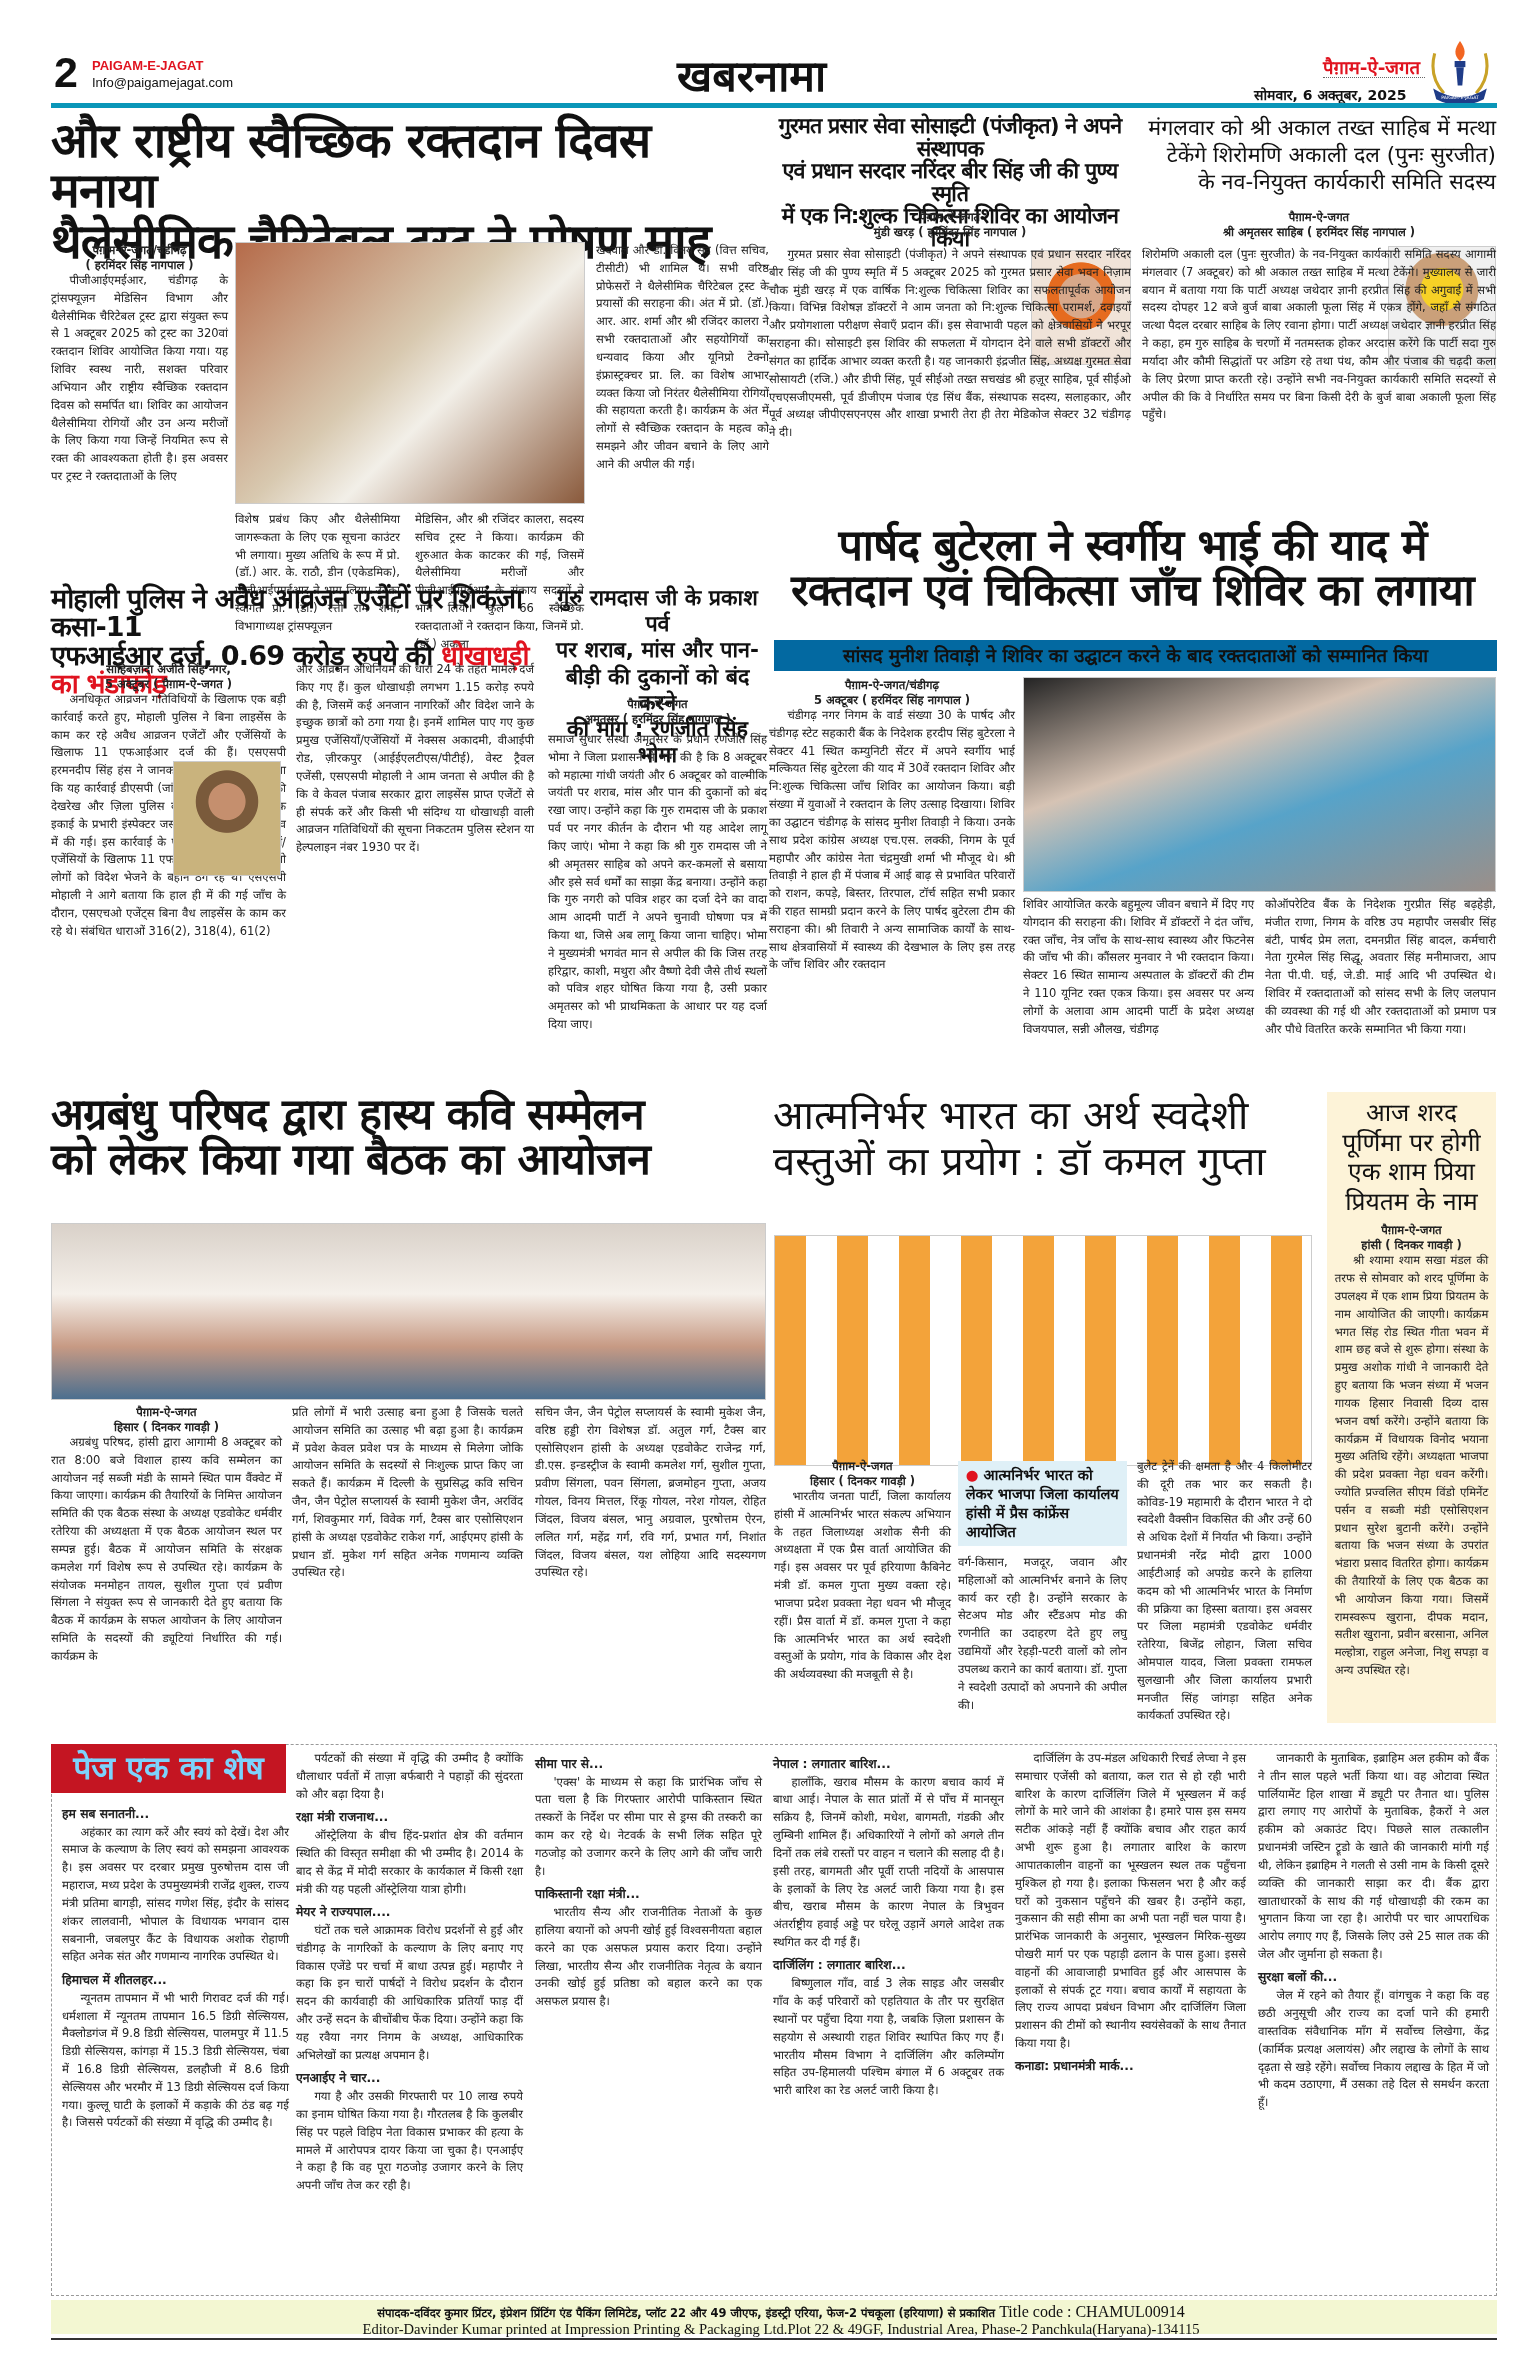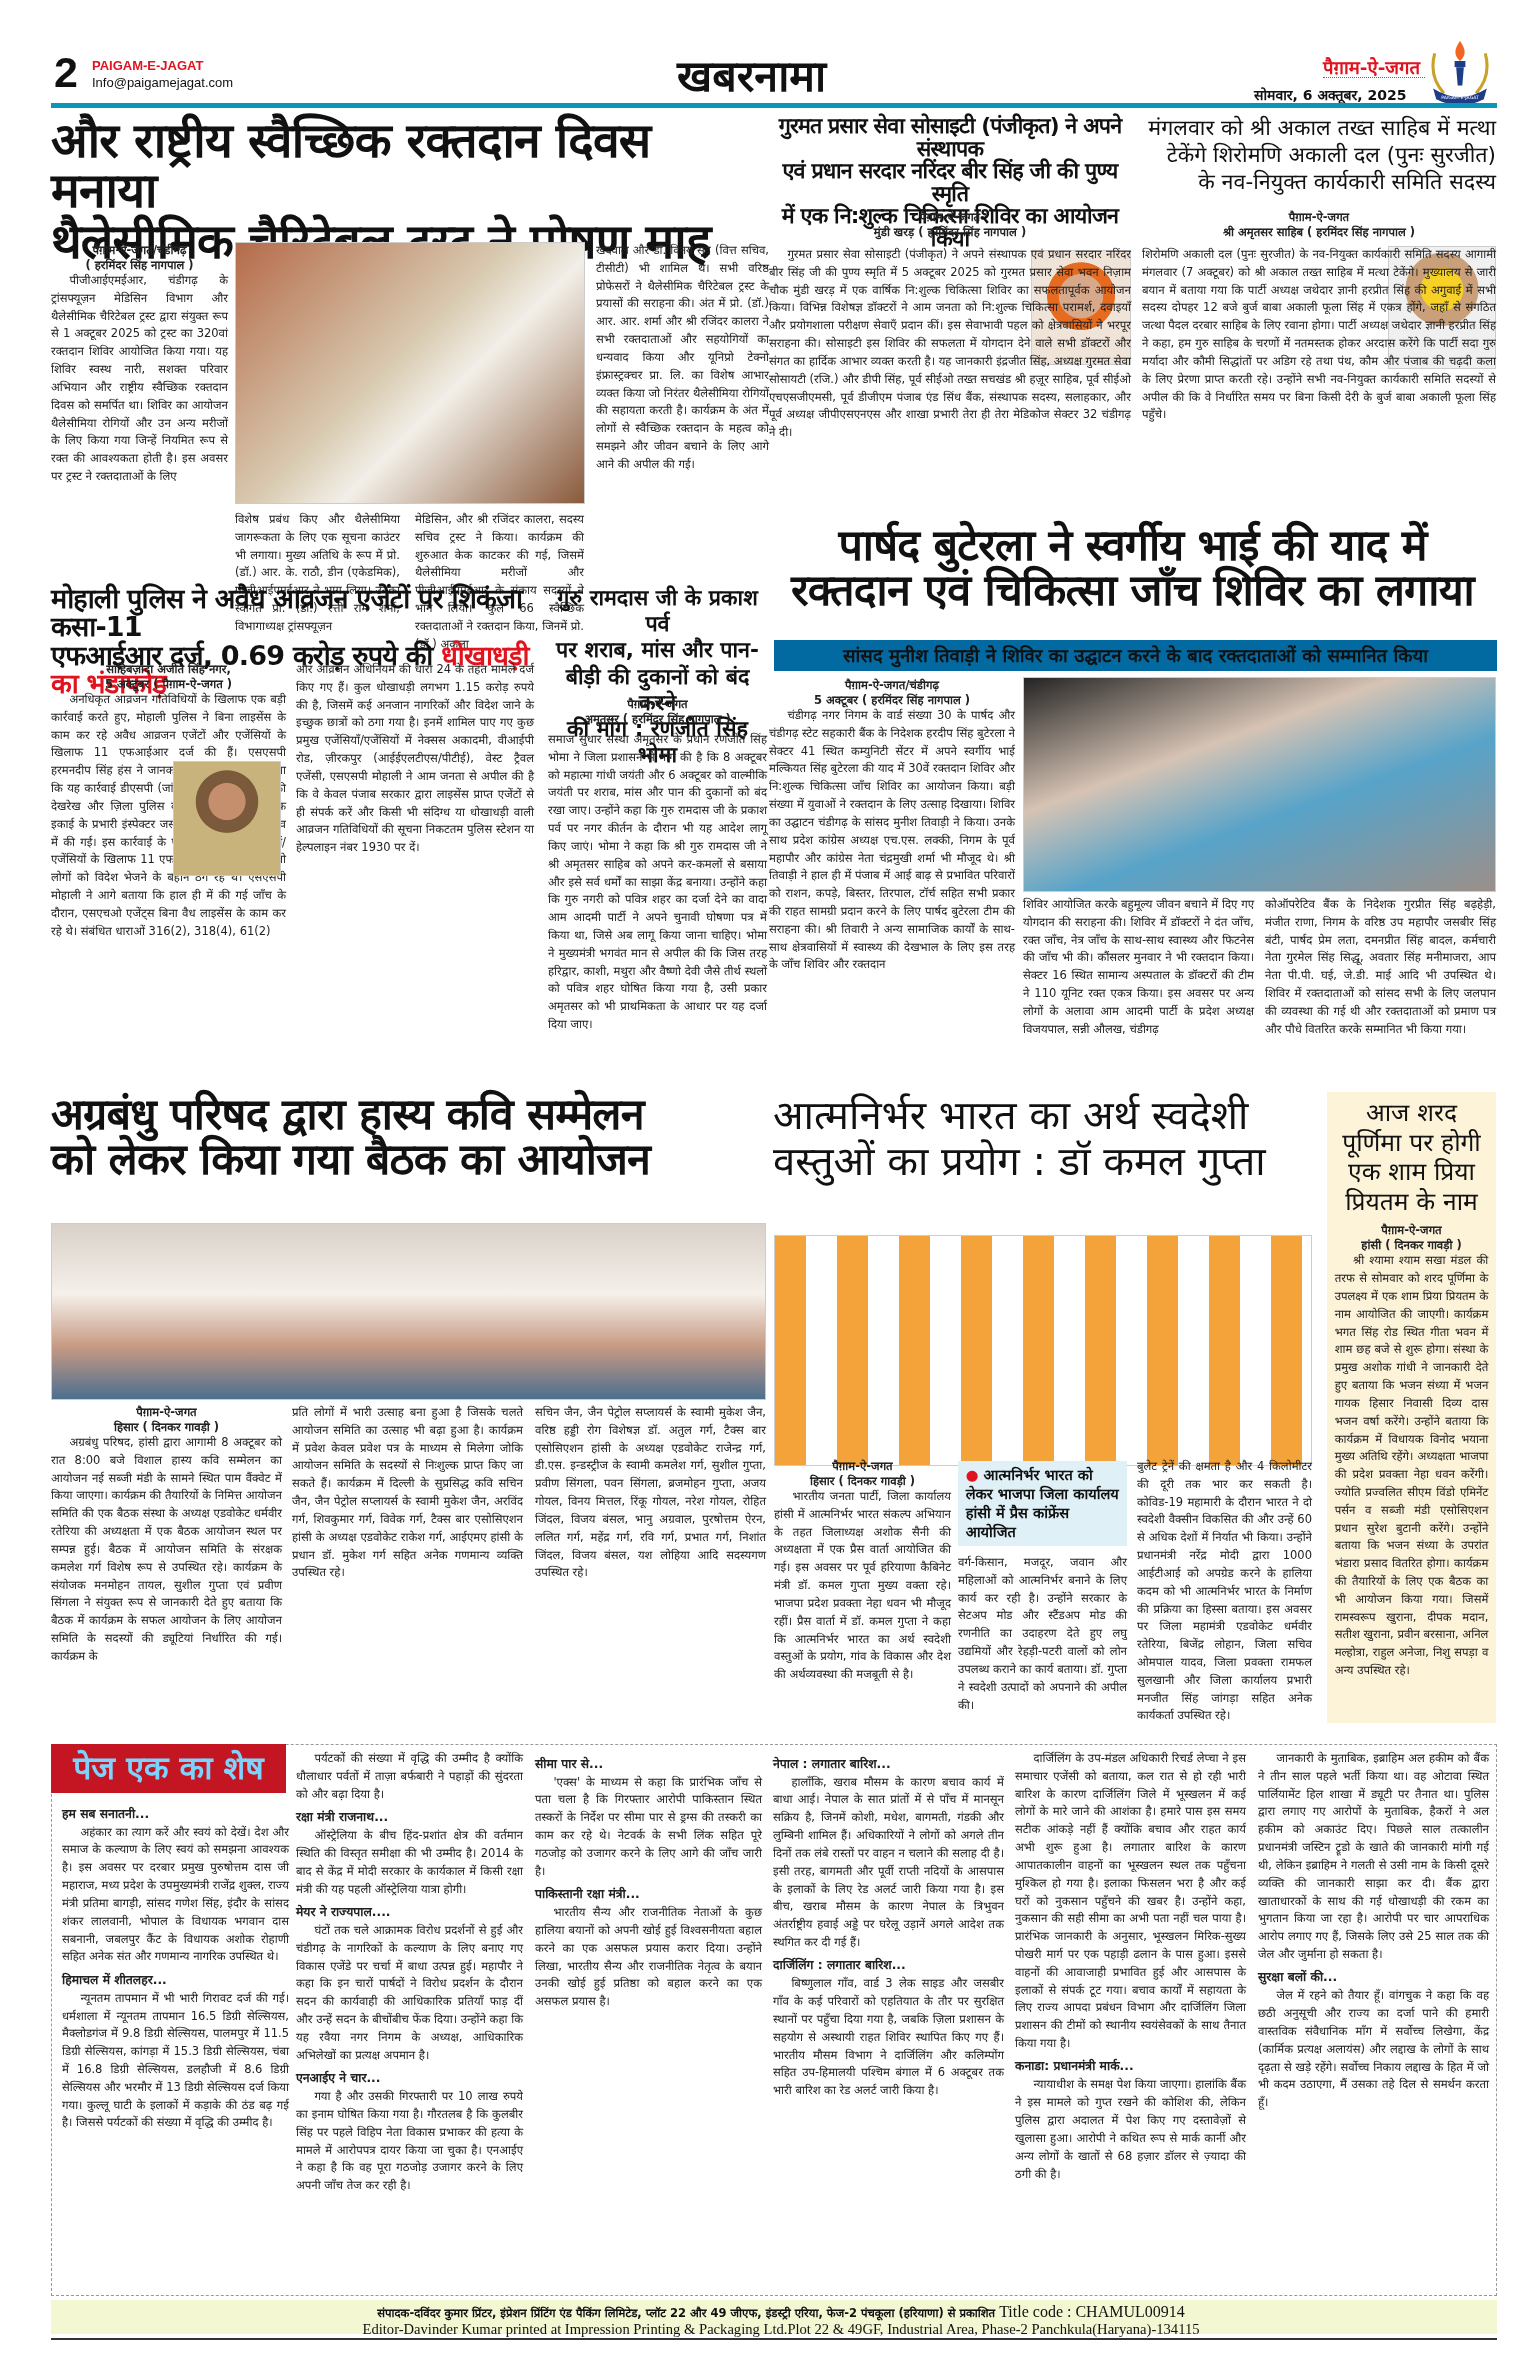--- a/index.html
+++ b/index.html
@@ -215,21 +215,20 @@
 </div>
 <div class="abs body-text" style="left:773px;top:1750px;width:231px;">
   <div class="sect-head">नेपाल : लगातार बारिश...</div>
   <p>हालाँकि, खराब मौसम के कारण बचाव कार्य में बाधा आई। नेपाल के सात प्रांतों में से पाँच में मानसून सक्रिय है, जिनमें कोशी, मधेश, बागमती, गंडकी और लुम्बिनी शामिल हैं। अधिकारियों ने लोगों को अगले तीन दिनों तक लंबे रास्तों पर वाहन न चलाने की सलाह दी है। इसी तरह, बागमती और पूर्वी राप्ती नदियों के आसपास के इलाकों के लिए रेड अलर्ट जारी किया गया है। इस बीच, खराब मौसम के कारण नेपाल के त्रिभुवन अंतर्राष्ट्रीय हवाई अड्डे पर घरेलू उड़ानें अगले आदेश तक स्थगित कर दी गई हैं।</p>
   <div class="sect-head">दार्जिलिंग : लगातार बारिश...</div>
   <p>बिष्णुलाल गाँव, वार्ड 3 लेक साइड और जसबीर गाँव के कई परिवारों को एहतियात के तौर पर सुरक्षित स्थानों पर पहुँचा दिया गया है, जबकि ज़िला प्रशासन के सहयोग से अस्थायी राहत शिविर स्थापित किए गए हैं। भारतीय मौसम विभाग ने दार्जिलिंग और कलिम्पोंग सहित उप-हिमालयी पश्चिम बंगाल में 6 अक्टूबर तक भारी बारिश का रेड अलर्ट जारी किया है।</p>
 </div>
 <div class="abs body-text" style="left:1015px;top:1750px;width:231px;">
   <p>दार्जिलिंग के उप-मंडल अधिकारी रिचर्ड लेप्चा ने इस समाचार एजेंसी को बताया, कल रात से हो रही भारी बारिश के कारण दार्जिलिंग जिले में भूस्खलन में कई लोगों के मारे जाने की आशंका है। हमारे पास इस समय सटीक आंकड़े नहीं हैं क्योंकि बचाव और राहत कार्य अभी शुरू हुआ है। लगातार बारिश के कारण आपातकालीन वाहनों का भूस्खलन स्थल तक पहुँचना मुश्किल हो गया है। इलाका फिसलन भरा है और कई घरों को नुकसान पहुँचने की खबर है। उन्होंने कहा, नुकसान की सही सीमा का अभी पता नहीं चल पाया है। प्रारंभिक जानकारी के अनुसार, भूस्खलन मिरिक-सुख्य पोखरी मार्ग पर एक पहाड़ी ढलान के पास हुआ। इससे वाहनों की आवाजाही प्रभावित हुई और आसपास के इलाकों से संपर्क टूट गया। बचाव कार्यों में सहायता के लिए राज्य आपदा प्रबंधन विभाग और दार्जिलिंग जिला प्रशासन की टीमों को स्थानीय स्वयंसेवकों के साथ तैनात किया गया है।</p>
   <div class="sect-head">कनाडा: प्रधानमंत्री मार्क...</div>
-  <p>न्यायाधीश के समक्ष पेश किया जाएगा। हालांकि बैंक ने इस मामले को गुप्त रखने की कोशिश की, लेकिन पुलिस द्वारा अदालत में पेश किए गए दस्तावेज़ों से खुलासा हुआ। आरोपी ने कथित रूप से मार्क कार्नी और अन्य लोगों के खातों से 68 हज़ार डॉलर से ज़्यादा की ठगी की है।</p>
 </div>
 <div class="abs body-text" style="left:1258px;top:1750px;width:231px;">
   <p>जानकारी के मुताबिक, इब्राहिम अल हकीम को बैंक ने तीन साल पहले भर्ती किया था। वह ओटावा स्थित पार्लियामेंट हिल शाखा में ड्यूटी पर तैनात था। पुलिस द्वारा लगाए गए आरोपों के मुताबिक, हैकरों ने अल हकीम को अकाउंट दिए। पिछले साल तत्कालीन प्रधानमंत्री जस्टिन ट्रूडो के खाते की जानकारी मांगी गई थी, लेकिन इब्राहिम ने गलती से उसी नाम के किसी दूसरे व्यक्ति की जानकारी साझा कर दी। बैंक द्वारा खाताधारकों के साथ की गई धोखाधड़ी की रकम का भुगतान किया जा रहा है। आरोपी पर चार आपराधिक आरोप लगाए गए हैं, जिसके लिए उसे 25 साल तक की जेल और जुर्माना हो सकता है।</p>
   <div class="sect-head">सुरक्षा बलों की...</div>
   <p>जेल में रहने को तैयार हूँ। वांगचुक ने कहा कि वह छठी अनुसूची और राज्य का दर्जा पाने की हमारी वास्तविक संवैधानिक माँग में सर्वोच्च लिखेगा, केंद्र (कार्मिक प्रत्यक्ष अलायंस) और लद्दाख के लोगों के साथ दृढ़ता से खड़े रहेंगे। सर्वोच्च निकाय लद्दाख के हित में जो भी कदम उठाएगा, मैं उसका तहे दिल से समर्थन करता हूँ।</p>
 </div>
 
 <div class="abs footer-band"></div>
 <div class="abs footer-line1">
   <span>संपादक-दविंदर कुमार प्रिंटर, इंप्रेशन प्रिंटिंग एंड पैकिंग लिमिटेड, प्लॉट 22 और 49 जीएफ, इंडस्ट्री एरिया, फेज-2 पंचकूला (हरियाणा) से प्रकाशित</span>

